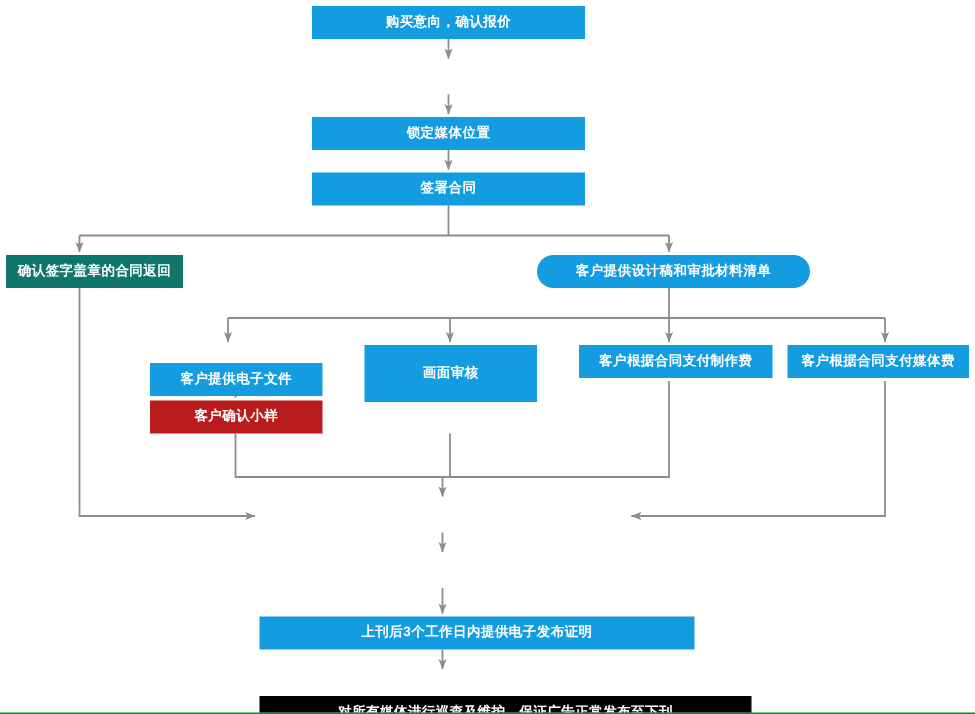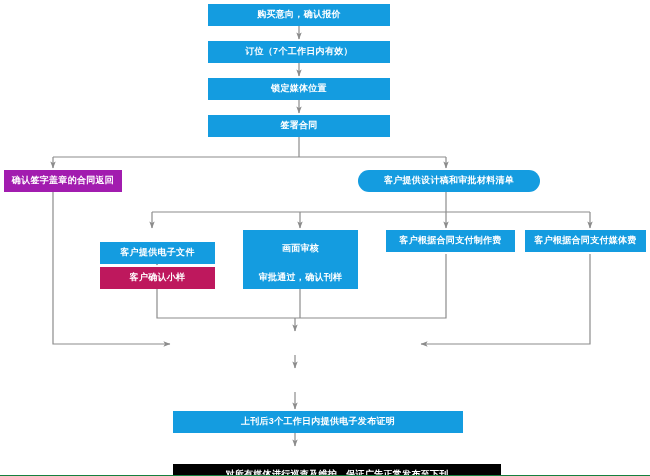--- a/index.html
+++ b/index.html
@@ -88,27 +88,25 @@
 
       <path d="M295,355 L295,368" marker-end="url(#arrow)"></path>
 
       <path d="M295,392 L295,409" marker-end="url(#arrow)"></path>
 
       <path d="M295,433 L295,446" marker-end="url(#arrow)"></path>
     </g>
   </svg>
 
   <div class="node" style="left: 208px; top: 4px; width: 182px; height: 22px; background: rgb(20, 156, 224);">购买意向，确认报价</div>
-  <div class="node" style="left: 208px; top: 41px; width: 182px; height: 22px; background: rgb(20, 156, 224);">订位（7个工作日内有效）</div>
   <div class="node" style="left: 208px; top: 78px; width: 182px; height: 22px; background: rgb(20, 156, 224);">锁定媒体位置</div>
   <div class="node" style="left: 208px; top: 115px; width: 182px; height: 22px; background: rgb(20, 156, 224);">签署合同</div>
-  <div class="node" style="left: 4px; top: 170px; width: 118px; height: 22px; background: #a21caf;">确认签字盖章的合同返回</div>
+  <div class="node" style="left: 4px; top: 170px; width: 118px; height: 22px; background: #0f766e;">确认签字盖章的合同返回</div>
   <div class="node" style="left: 358px; top: 170px; width: 182px; height: 22px; background: rgb(20, 156, 224); border-radius: 11px;">客户提供设计稿和审批材料清单</div>
   <div class="node" style="left: 100px; top: 230px; width: 115px; height: 22px; background: rgb(20, 156, 224); margin-top: 12px;">客户提供电子文件</div>
   <div class="node" style="left: 243px; top: 230px; width: 115px; height: 38px; background: rgb(20, 156, 224);">画面审核</div>
   <div class="node" style="left: 386px; top: 230px; width: 129px; height: 22px; background: rgb(20, 156, 224);">客户根据合同支付制作费</div>
   <div class="node" style="left: 525px; top: 230px; width: 121px; height: 22px; background: rgb(20, 156, 224); text-align: right;">客户根据合同支付媒体费</div>
-  <div class="node" style="left: 100px; top: 267px; width: 115px; height: 22px; background: #be185d;">客户确认小样</div>
-  <div class="node" style="left: 243px; top: 267px; width: 115px; height: 22px; background: rgb(20, 156, 224);">审批通过，确认刊样</div>
+  <div class="node" style="left: 100px; top: 267px; width: 115px; height: 22px; background: #b91c1c;">客户确认小样</div>
   <div class="node" style="left: 173px; top: 411px; width: 290px; height: 22px; background: rgb(20, 156, 224);">上刊后3个工作日内提供电子发布证明</div>
   <div class="node" style="left: 173px; top: 464px; width: 328px; height: 22px; background: #000000;">对所有媒体进行巡查及维护，保证广告正常发布至下刊</div>
 
 </div>
 
 </body></html>

